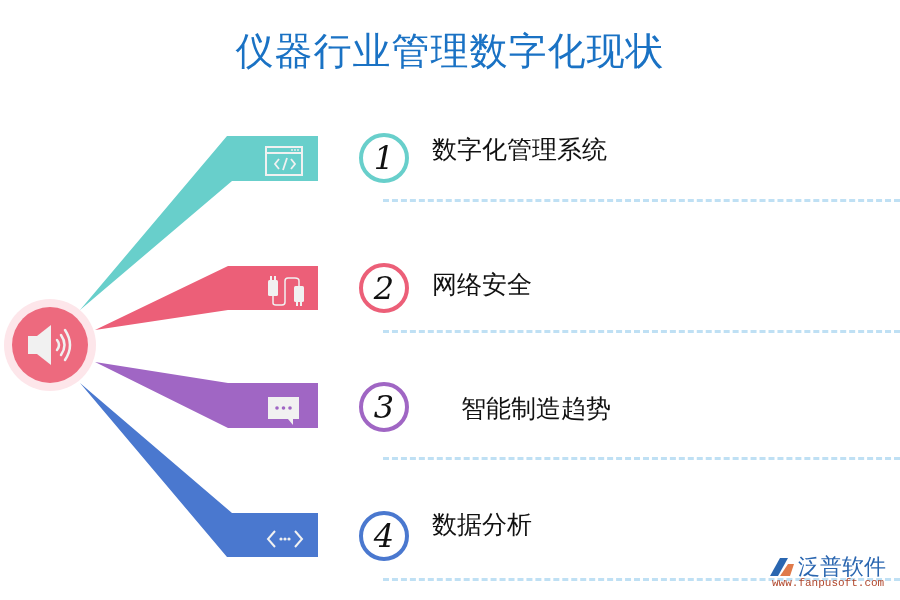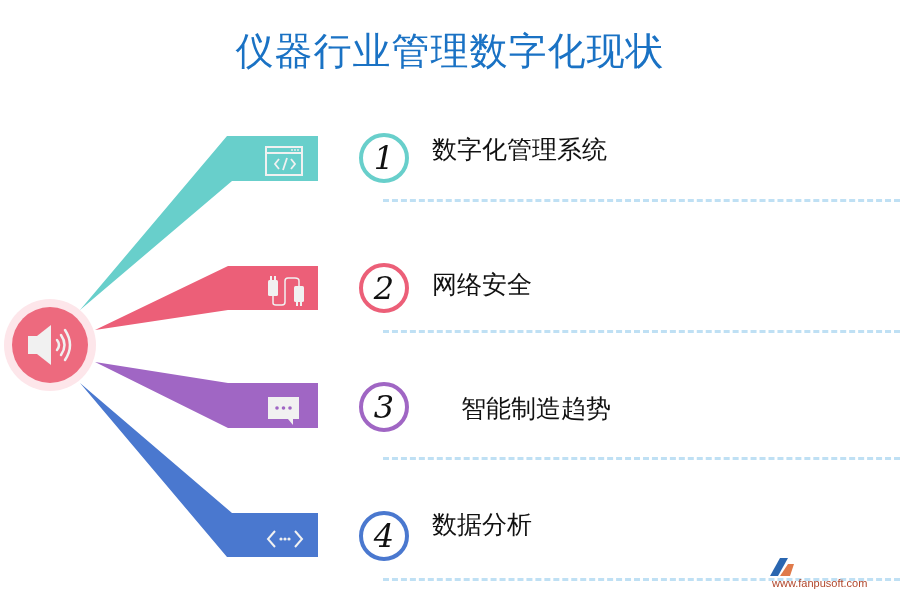--- a/index.html
+++ b/index.html
@@ -4,21 +4,21 @@
 <style>
   html, body { margin: 0; padding: 0; }
   body { width: 900px; height: 600px; background: #ffffff; position: relative; overflow: hidden; font-family: "DejaVu Serif", serif; }
   .title { position: absolute; left: 0; top: 26px; width: 900px; text-align: center; font-family: Liberation Mono, monospace; font-size: 38px; color: #1a72c4; letter-spacing: 1px; }
   svg.rays { position: absolute; left: 0; top: 0; }
   .num-circle { position: absolute; width: 42px; height: 42px; border-radius: 50%; border: 4px solid; background: #fff; display: flex; align-items: center; justify-content: center; font-family: "DejaVu Serif", serif; font-size: 32px; font-style: italic; color: #111; line-height: 1; }
   .item-label { position: absolute; font-family: Liberation Sans, sans-serif; font-size: 25px; color: #111; white-space: nowrap; }
   .dash { position: absolute; left: 383px; width: 517px; height: 0; border-top: 3px dashed #bfe0f4; }
   .logo { position: absolute; left: 768px; top: 552px; width: 130px; height: 40px; }
   .logo-cn { position: absolute; left: 30px; top: 0; font-family: "DejaVu Sans", sans-serif; font-size: 22px; color: #2a66b0; white-space: nowrap; }
-  .logo-url { position: absolute; left: 4px; top: 25px; font-family: Liberation Sans, sans-serif; font-size: 11px; color: #b0452a; white-space: nowrap; }
+  .logo-url { position: absolute; left: 4px; top: 25px; font-family: Liberation Mono, monospace; font-size: 11px; color: #b0452a; white-space: nowrap; }
   .logo-mark { position: absolute; left: 0; top: 2px; }
 </style>
 </head>
 <body>
 
 <div class="title">仪器行业管理数字化现状</div>
 
 <svg class="rays" width="900" height="600">
 
   <polygon points="80,310 227,136 318,136 318,181 232,181" fill="#68cfcb"></polygon>
@@ -90,14 +90,15 @@
 
 <div class="num-circle" style="left:359px; top:511px; border-color:#4a78cf;">4</div>
 <div class="item-label" style="left:432px; top:508px;">数据分析</div>
 <div class="dash" style="top:578px;"></div>
 
 <div class="logo">
   <svg class="logo-mark" width="28" height="24">
     <polygon points="2,22 12,4 20,4 10,22" fill="#2a66b0"></polygon>
     <polygon points="12,22 20,10 26,10 22,22" fill="#e07a4a"></polygon>
   </svg>
+  <span class="logo-cn">泛普软件</span>
   <span class="logo-url">www.fanpusoft.com</span>
 </div>
 
 </body></html>

